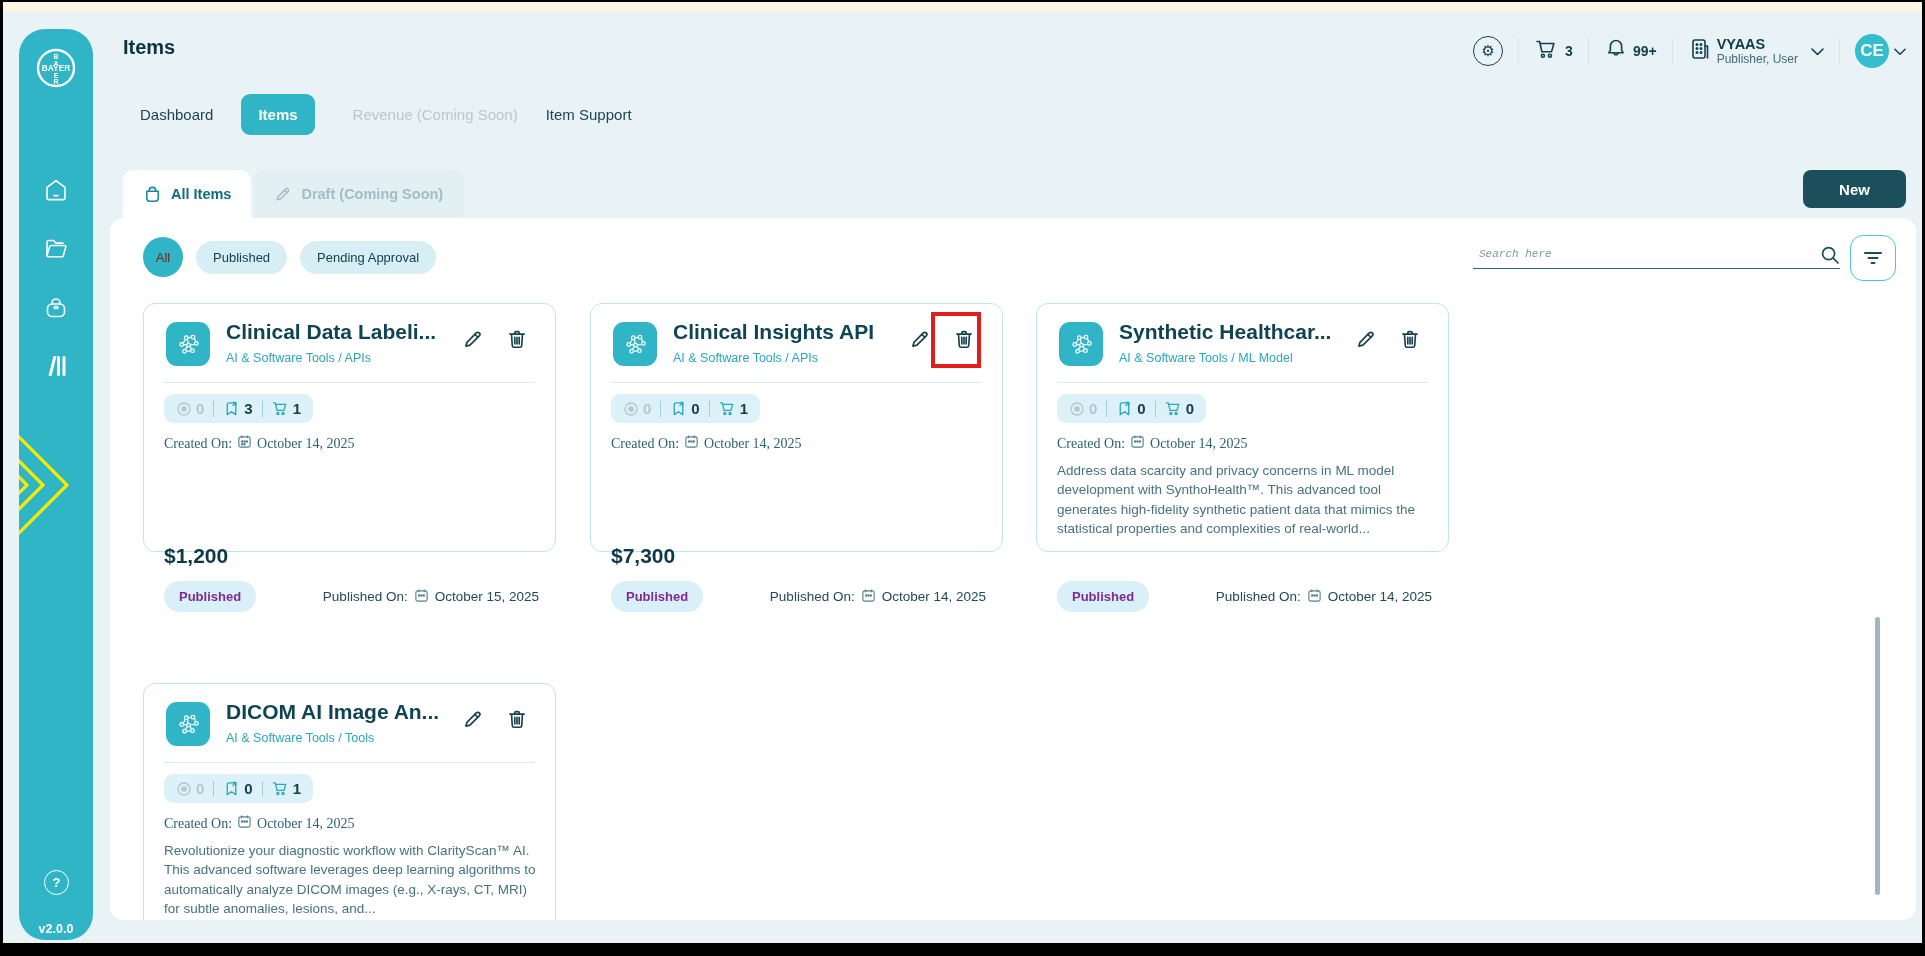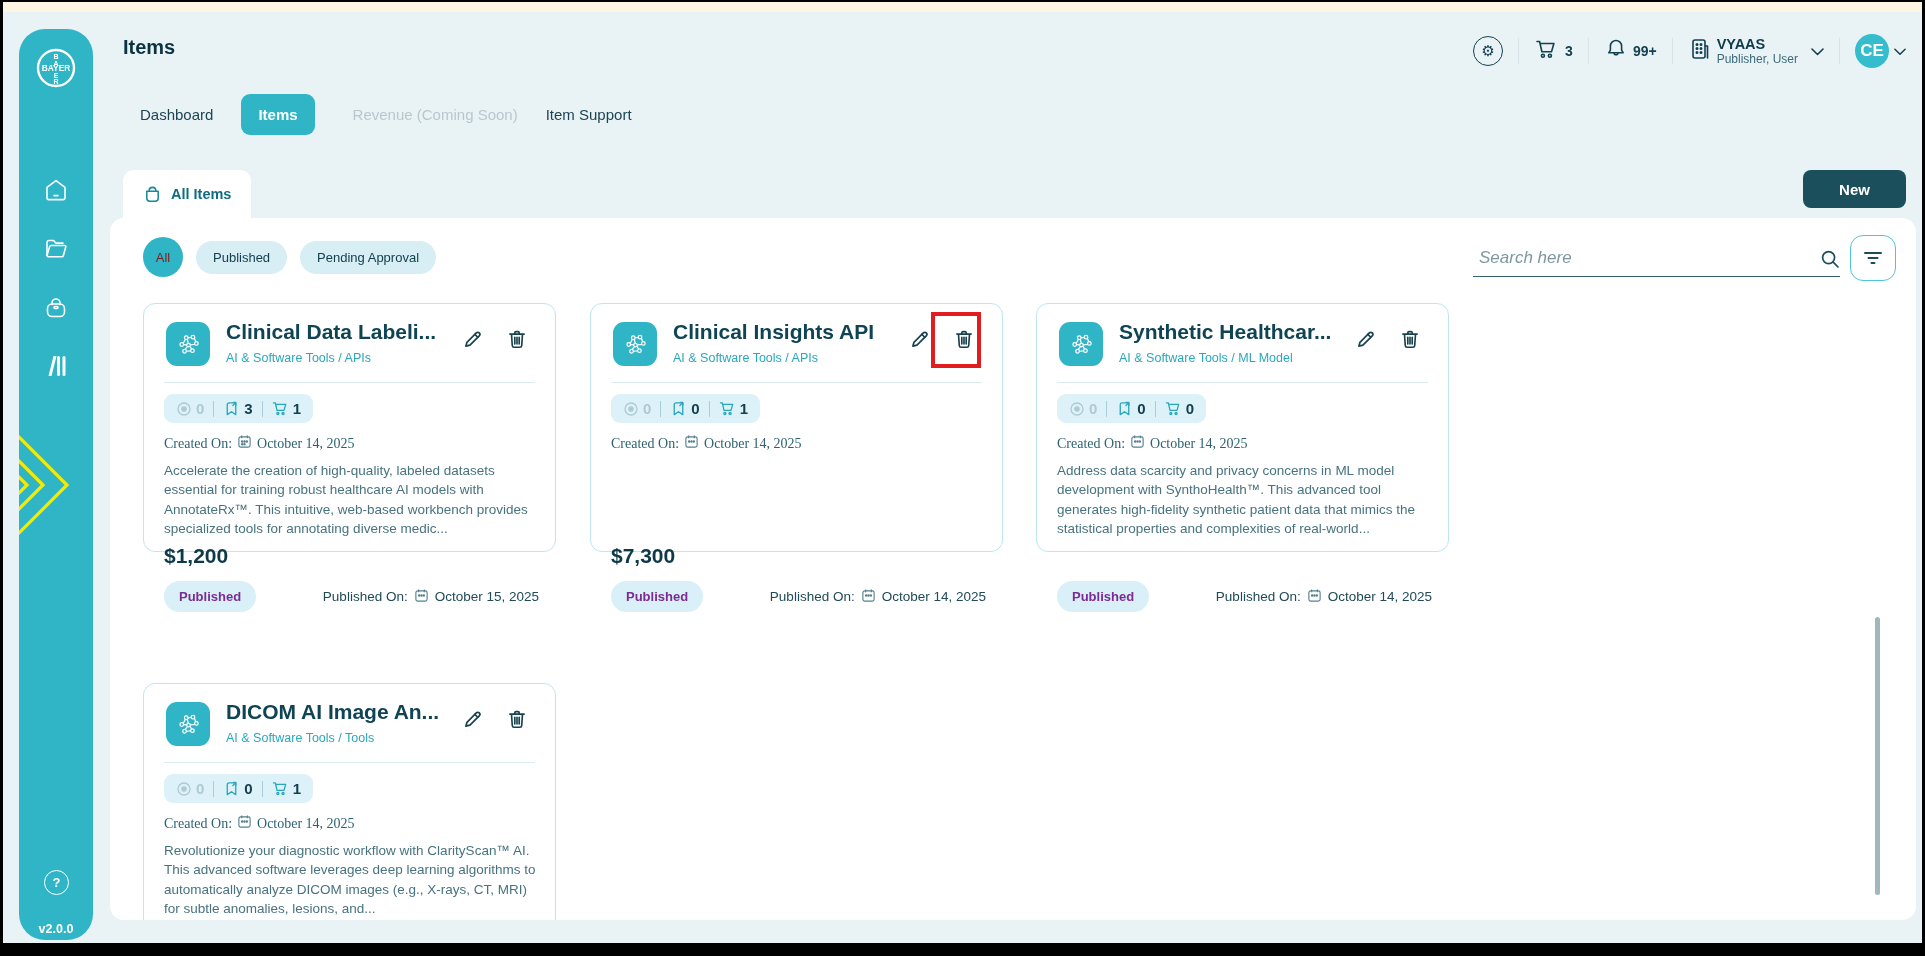--- a/index.html
+++ b/index.html
@@ -46,21 +46,21 @@
   .subtab.active { background:#fff; color:#0e6e80; }
   .subtab.active svg { stroke:#18889a; }
   .new-btn { position:absolute; left:1800px; top:158px; width:103px; height:38px; background:#1b4f5c; color:#fff; font-size:15px; font-weight:bold; border:none; border-radius:8px; cursor:pointer; }
 
   
   .panel { position:absolute; left:107px; top:206px; width:1806px; height:702px; background:#fff; border-radius:14px; overflow:hidden; }
   .pills { position:absolute; left:33px; top:19px; display:flex; align-items:center; gap:13px; }
   .pill { background:#d7eef5; border-radius:20px; padding:9px 17px; font-size:13px; color:#14404e; cursor:pointer; }
   .pill.active { background:#2fb5c6; color:#7f1d1d; border-radius:50%; width:40px; height:40px; padding:0; display:flex; align-items:center; justify-content:center; }
   .search-wrap { position:absolute; left:1363px; top:24px; width:367px; border-bottom:1.5px solid #35606e; display:flex; align-items:center; }
-  .search-input { flex:1; border:none; outline:none; background:transparent; font-family:Liberation Sans, sans-serif; font-size:17px; font-style:italic; color:#0f172a; padding:6px 2px 8px 6px; }
+  .search-input { flex:1; border:none; outline:none; background:transparent; font-family:Liberation Mono, monospace; font-size:11px; font-style:italic; color:#0f172a; padding:6px 2px 8px 6px; }
   .search-input::placeholder { color:#7e98a2; }
   .search-ico { cursor:pointer; display:flex; }
   .search-ico svg { stroke:#1c4c5a; fill:none; stroke-width:1.7; stroke-linecap:round; }
   .filter-btn { position:absolute; left:1740px; top:17px; width:46px; height:46px; border:1.6px solid #4fc4d7; border-radius:13px; background:#fff; cursor:pointer; display:flex; align-items:center; justify-content:center; }
   .filter-btn svg { stroke:#1c4c5a; stroke-width:2; stroke-linecap:round; }
 
   
   .card { position:absolute; width:413px; height:249px; background:#fff; border:1px solid #bfe6ef; border-radius:12px; }
   .c1 { left:33px; top:85px; } .c2 { left:480px; top:85px; } .c3 { left:926px; top:85px; } .c4 { left:33px; top:465px; }
   .card-icon { position:absolute; left:22px; top:18px; width:44px; height:44px; background:#2fb5c6; border-radius:11px; display:flex; align-items:center; justify-content:center; }
@@ -215,20 +215,27 @@
   </nav>
 
   <div class="subtabs">
     <span class="subtab active">
       <svg width="19" height="19" viewBox="0 0 20 20">
           <path d="M6.5 6 a3.5 3.5 0 0 1 7 0"></path>
           <path d="M4 6.5 h12 v7.5 a3 3 0 0 1 -3 3 H7 a3 3 0 0 1 -3 -3 Z"></path>
         </svg>
       <span>All Items</span>
     </span>
+    <span class="subtab">
+      <svg width="18" height="18" viewBox="0 0 20 20">
+          <path d="M3.5 16.5 l1-3.5 L13 4.5 a1.9 1.9 0 0 1 2.7 2.7 L7.2 15.6 l-3.7 0.9 Z"></path>
+          <path d="M11.7 5.8 l2.6 2.6"></path>
+        </svg>
+      <span>Draft (Coming Soon)</span>
+    </span>
   </div>
   <button class="new-btn">New</button>
 
   <section class="panel">
 
     <div class="pills">
       <span class="pill active">All</span>
       <span class="pill">Published</span>
       <span class="pill">Pending Approval</span>
     </div>
@@ -311,21 +318,20 @@
               <line x1="5" y1="1.5" x2="5" y2="4.5"></line>
               <line x1="11" y1="1.5" x2="11" y2="4.5"></line>
               <circle cx="5.5" cy="8" r="0.7"></circle>
               <circle cx="8" cy="8" r="0.7"></circle>
               <circle cx="10.5" cy="8" r="0.7"></circle>
               <circle cx="5.5" cy="11" r="0.7"></circle>
               <circle cx="8" cy="11" r="0.7"></circle>
             </svg></span>
         <span>October 14, 2025</span>
       </div>
-      <p class="desc">Accelerate the creation of high-quality, labeled datasets essential for training robust healthcare AI models with AnnotateRx™. This intuitive, web-based workbench provides specialized tools for annotating diverse medic...</p>
       <div class="price">$1,200</div>
       <div class="card-footer">
         <span class="badge">Published</span>
         <span class="pubon">
           <span>Published On:</span>
           <span class="cal"><svg width="15" height="15" viewBox="0 0 16 16">
                 <rect x="2" y="3" width="12" height="11" rx="2"></rect>
                 <line x1="5" y1="1.5" x2="5" y2="4.5"></line>
                 <line x1="11" y1="1.5" x2="11" y2="4.5"></line>
                 <circle cx="5.5" cy="8" r="0.7"></circle>

